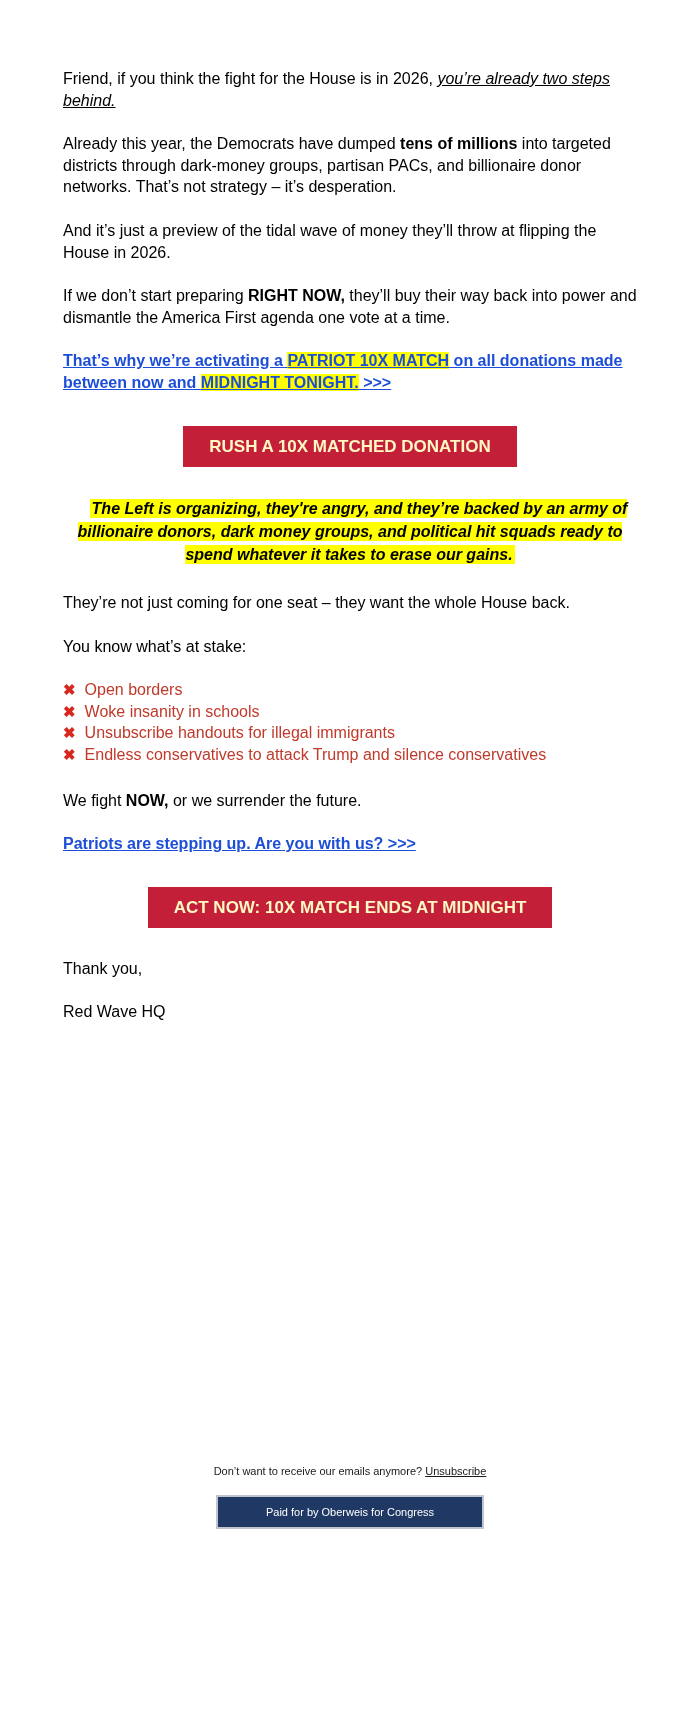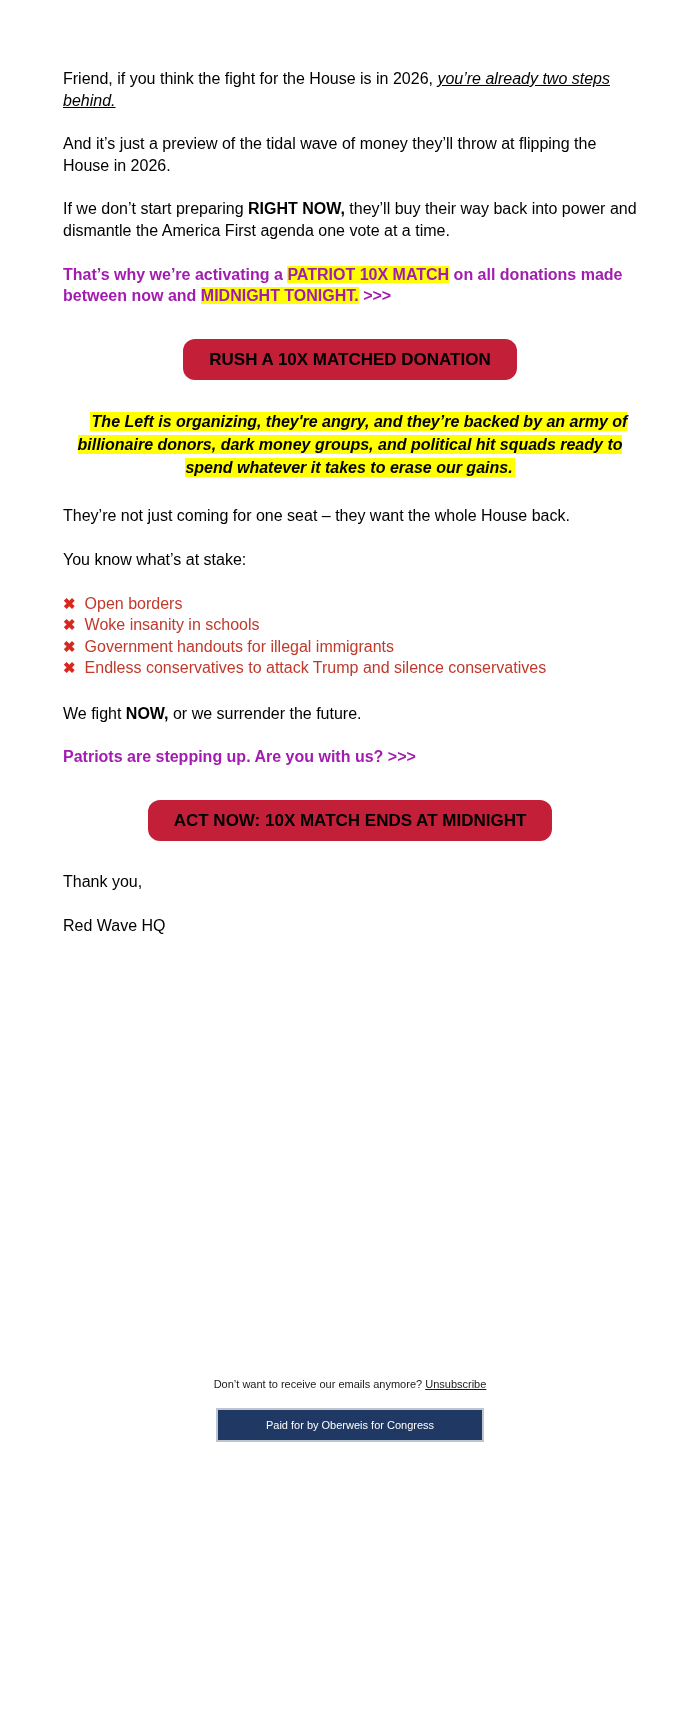--- a/index.html
+++ b/index.html
@@ -11,36 +11,37 @@
   }
   .email-body {
     padding: 68px 63px 0 63px;
     font-size: 16px;
     line-height: 1.35;
   }
   p { margin: 0 0 22px 0; }
   .em-u { font-style: italic; text-decoration: underline; }
   b, .bold { font-weight: bold; }
   .link {
-    color: #a21caf;
+    color: #1d4ed8;
     font-weight: bold;
+    text-decoration: underline;
     cursor: pointer;
     margin-top: 25px;
   }
   .hl { background: #ffff00; }
   .btn-row { text-align: center; margin: 32px 0 30px 0; }
   .btn {
     display: inline-block;
     background: #c41f39;
-    color: #000000;
+    color: #fef9c3;
     font-weight: bold;
     font-size: 17px;
     line-height: 1;
     padding: 12px 26px;
-    border-radius: 12px;
+    border-radius: 0;
     text-decoration: none;
     cursor: pointer;
   }
   .shout {
     text-align: center;
     font-weight: bold;
     font-style: italic;
     line-height: 1.45;
     margin: 0 0 26px 0;
   }
@@ -84,20 +85,21 @@
     padding: 9px 48px;
   }
 </style>
 </head>
 <body>
 
 <div class="email-body">
 
   <p><span>Friend, if you think the fight for the House is in 2026, </span><span class="em-u">you’re already two steps behind.</span></p>
 
+  <p><span>Already this year, the Democrats have dumped </span><b>tens of millions</b><span> into targeted districts through dark-money groups, partisan PACs, and billionaire donor networks. That’s not strategy – it’s desperation.</span></p>
 
   <p>And it’s just a preview of the tidal wave of money they’ll throw at flipping the House in 2026.</p>
 
   <p><span>If we don’t start preparing </span><b>RIGHT NOW,</b><span> they’ll buy their way back into power and dismantle the America First agenda one vote at a time.</span></p>
 
   <p><a class="link"><span>That’s why we’re activating a </span><span class="hl">PATRIOT 10X MATCH</span><span> on all donations made between now and </span><span class="hl">MIDNIGHT TONIGHT.</span><span> &gt;&gt;&gt;</span></a></p>
 
   <div class="btn-row">
     <a class="btn">RUSH A 10X MATCHED DONATION</a>
   </div>
@@ -112,21 +114,21 @@
     <div class="stake">
         <span class="x-icon">✖</span>
         <span>Open borders</span>
       </div>
     <div class="stake">
         <span class="x-icon">✖</span>
         <span>Woke insanity in schools</span>
       </div>
     <div class="stake">
         <span class="x-icon">✖</span>
-        <span>Government handouts for illegal immigrants</span>
+        <span>Unsubscribe handouts for illegal immigrants</span>
       </div>
     <div class="stake">
         <span class="x-icon">✖</span>
         <span>Endless conservatives to attack Trump and silence conservatives</span>
       </div>
   </div>
 
 
   <p><span>We fight </span><b>NOW,</b><span> or we surrender the future.</span></p>
 

